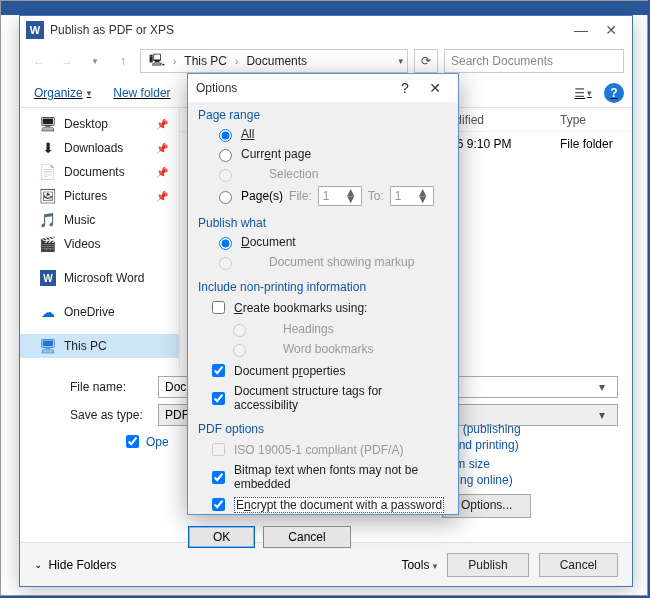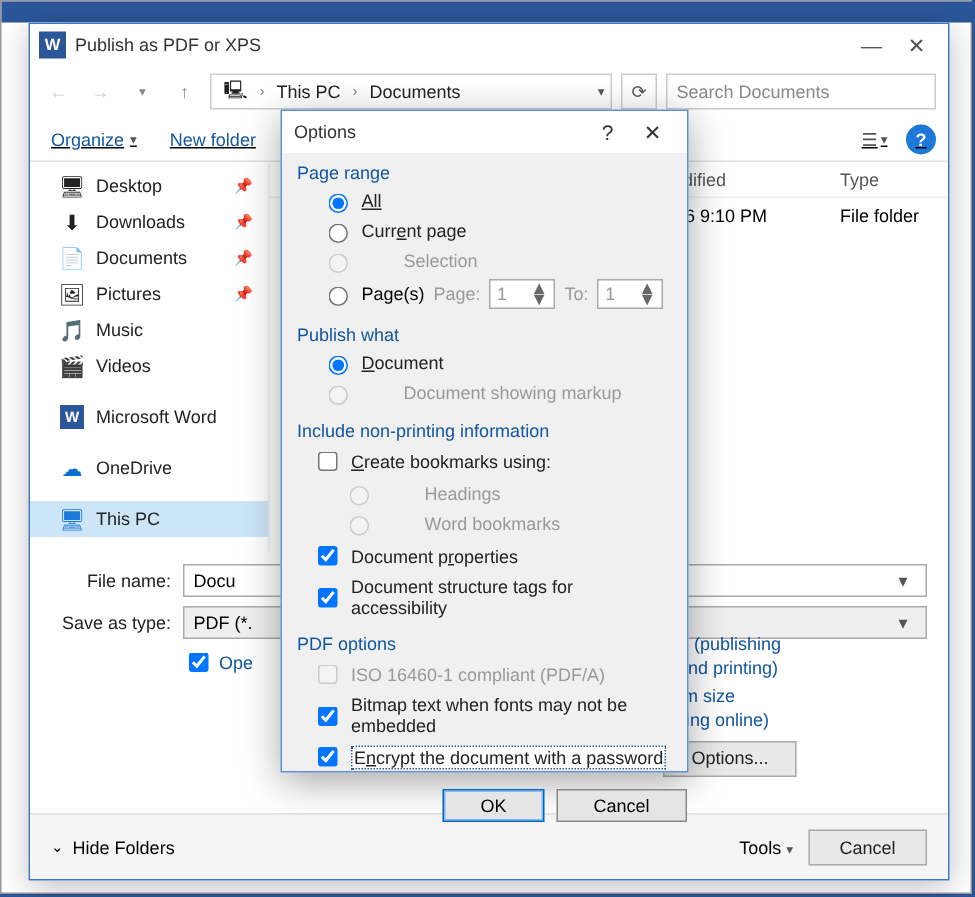--- a/index.html
+++ b/index.html
@@ -42,21 +42,21 @@
   .fl-header { display:flex; border-bottom:1px solid #eee; height:24px; align-items:center; color:#555; }
   .fl-header div { padding:0 8px; }
   .fl-name { flex:1; }
   .fl-date { width:150px; }
   .fl-type { width:80px; }
   .fl-row { display:flex; height:24px; align-items:center; }
   .fl-row div { padding:0 8px; }
 
   .formarea { padding:8px 14px; }
   .formrow { display:flex; align-items:center; margin-bottom:6px; gap:8px; }
-  .formrow label { width:80px; text-align:right; color:#222; }
+  .formrow label { width:80px; text-align:left; color:#222;margin-left:36px; }
   .formrow .field { flex:1; height:22px; border:1px solid #aaa; padding:2px 6px; background:#fff; display:flex; align-items:center; }
   .formrow .drop { width:18px; text-align:center; color:#555; }
   .checkline { margin-left:88px; display:flex; align-items:center; gap:4px; color:#1256a2; }
   input[type=checkbox] { width:13px; height:13px; }
 
   .rightopts { position:absolute; right:20px; bottom:68px; width:170px; color:#1256a2; font-size:12px; line-height:1.3; }
   .optbtn { display:inline-block; border:1px solid #aaa; background:#e9e9e9; padding:3px 18px; margin-top:6px; color:#222; }
 
   .footer { position:absolute; bottom:0; left:0; right:0; height:44px; border-top:1px solid #e0e0e0; display:flex; align-items:center; padding:0 14px; gap:10px; background:#f5f5f5; }
   .footer .left { flex:1; display:flex; align-items:center; gap:6px; }
@@ -74,21 +74,21 @@
   .orad.dis { color:#999;gap:34px; }
   .orad input[type=radio] { width:13px; height:13px; }
   .ock { display:flex; align-items:center; gap:6px; padding:2px 0 2px 10px; color:#222; }
   .ock.dis { color:#999; }
   .spinrow { display:flex; align-items:center; gap:6px; padding:2px 0 2px 16px; }
   .spin { width:44px; height:20px; border:1px solid #aaa; background:#fff; display:flex; align-items:center; padding:0 4px; color:#999; justify-content:space-between; }
   .spin .sv { flex:1; }
   .spin .sa { display:flex; flex-direction:column; font-size:7px; color:#666; line-height:7px; }
   .sub { padding-left:30px; }
   .highlight { border:1px dotted #2b579a; background:#fff; padding:0 1px; }
-  .obuttons { display:flex; justify-content:flex-end; gap:8px; padding:8px 0 10px 0; }
+  .obuttons { display:flex; justify-content:flex-start; gap:8px; padding:8px 0 10px 0; }
   .obtn { border:1px solid #888; background:#e5e5e5; padding:3px 24px; }
   .obtn.def { border:1px solid #0067c0; box-shadow: inset 0 0 0 1px #7ab7ff; }
 
   .under { text-decoration: underline; text-decoration-color: inherit; }
 </style>
 </head>
 <body>
 
 <div class="outer">
   <div class="word-strip"></div>
@@ -222,20 +222,21 @@
       <div><span>ishing online)</span></div>
       <div class="optbtn">Options...</div>
     </div>
 
     <div class="footer">
       <div class="left">
         <span class="chev">⌄</span>
         <span>Hide Folders</span>
       </div>
       <span><span>Tools</span> <span class="tb-arrow">▾</span></span>
+      <div class="btn">Publish</div>
       <div class="btn">Cancel</div>
     </div>
   </div>
 
   <div class="opts">
     <div class="otb">
       <div class="otitle">Options</div>
       <div class="oicon">?</div>
       <div class="oicon">✕</div>
     </div>
@@ -250,21 +251,21 @@
           <input type="radio" name="pr" style="">
           <span>Curr<span class="under">e</span>nt page</span>
         </div>
       <div class="orad dis">
           <input type="radio" name="pr" disabled="" style="">
           <span>Selection</span>
         </div>
       <div class="spinrow">
         <input type="radio" name="pr" style="">
         <span>Pa<span class="under">g</span>e(s)</span>
-        <span style="color:#999;">Page:</span>
+        <span style="color:#999;">File:</span>
         <div class="spin">
             <span class="sv">1</span>
             <span class="sa">
               <span>▲</span>
               <span>▼</span>
             </span>
           </div>
         <span style="color:#999;">To:</span>
         <div class="spin">
             <span class="sv">1</span>
@@ -309,21 +310,21 @@
       <div class="ock">
           <input type="checkbox" checked="" style="">
           <span>Document structure tags for accessibility</span>
         </div>
     </div>
 
     <div class="ogroup">
       <div class="olab">PDF options</div>
       <div class="ock dis">
           <input type="checkbox" disabled="" style="">
-          <span>ISO 16460-1 compliant (PDF/A)</span>
+          <span>ISO 19005-1 compliant (PDF/A)</span>
         </div>
       <div class="ock">
           <input type="checkbox" checked="" style="">
           <span>Bitmap text when fonts may not be embedded</span>
         </div>
       <div class="ock">
           <input type="checkbox" checked="" style="">
           <span class="highlight">E<span class="under">n</span>crypt the document with a password</span>
         </div>
     </div>

